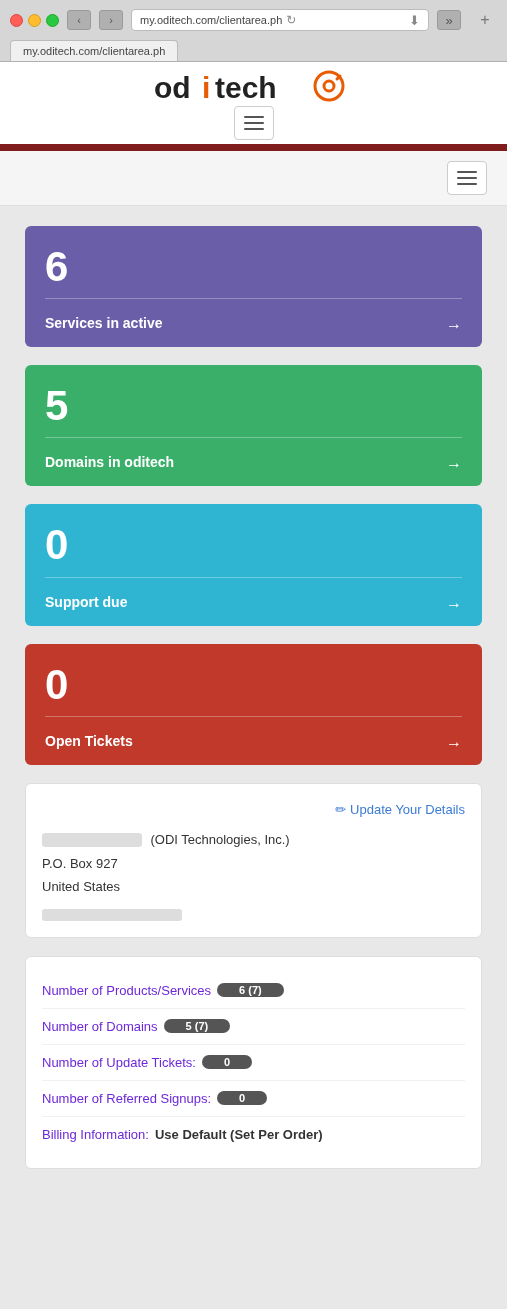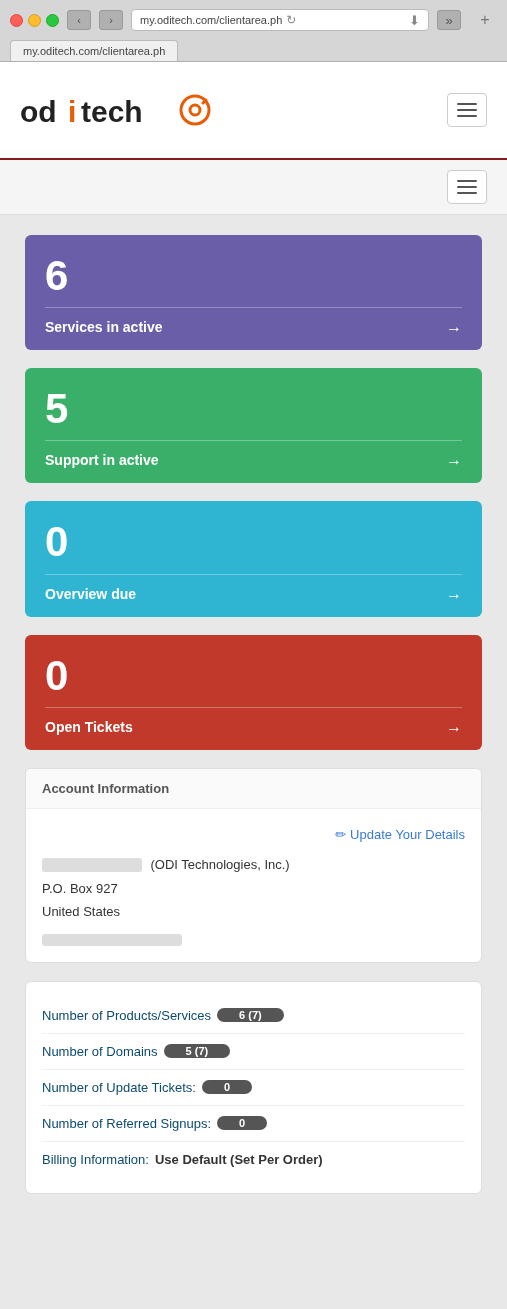--- a/index.html
+++ b/index.html
@@ -94,25 +94,26 @@
       justify-content: center;
       font-size: 16px;
       color: #777;
       margin-left: 4px;
       cursor: pointer;
     }
 
     
     .navbar {
       background: white;
-      padding: 28px 20px;
+      padding: 4px 20px;
       display: flex;
       align-items: center;
       justify-content: space-between;
-      border-bottom: 2px solid #7f1d1d;
+      border-bottom: 7px solid #7f1d1d;
+      flex-direction: column;
     }
     .logo {
       display: flex;
       align-items: center;
       gap: 0;
     }
     .hamburger-btn {
       background: white;
       border: 1px solid #ccc;
       border-radius: 4px;
@@ -178,24 +179,23 @@
     }
     .stat-card-number {
       font-size: 42px;
       font-weight: 700;
       color: white;
       line-height: 1.1;
       margin-bottom: 8px;
     }
     .stat-card-footer {
       display: flex;
-      align-items: center;
       justify-content: space-between;
       border-top: 1px solid rgba(255,255,255,0.3);
-      padding-top: 10px;
+      padding-top: 16px;
       margin-top: 4px;
     }
     .stat-card-label {
       font-size: 14px;
       font-weight: 600;
       color: white;
     }
     .stat-card-arrow {
       color: white;
       font-size: 16px;
@@ -283,21 +283,21 @@
       justify-content: center;
       background: #555;
       color: white;
       border-radius: 10px;
       font-size: 11px;
       padding: 1px 22px;
       font-weight: 600;
     }
     .badge-dark { background: #555; }
     .overview-item strong { font-weight: 700; }
-    .overview-label { color: #0c4a6e; }
+    .overview-label { color: #6d28d9; }
   </style>
 </head>
 <body>
 
 <div class="browser-chrome">
   <div class="browser-top">
     <div class="traffic-lights">
       <span class="tl tl-red"></span>
       <span class="tl tl-yellow"></span>
       <span class="tl tl-green"></span>
@@ -357,45 +357,42 @@
     <div class="stat-card-number">6</div>
     <div class="stat-card-footer">
       <span class="stat-card-label">Services in active</span>
       <span class="stat-card-arrow">→</span>
     </div>
   </div>
 
   <div class="stat-card card-green">
     <div class="stat-card-number">5</div>
     <div class="stat-card-footer">
-      <span class="stat-card-label">Support in active</span>
+      <span class="stat-card-label">Domains in oditech</span>
       <span class="stat-card-arrow">→</span>
     </div>
   </div>
 
   <div class="stat-card card-blue">
     <div class="stat-card-number">0</div>
     <div class="stat-card-footer">
-      <span class="stat-card-label">Overview due</span>
+      <span class="stat-card-label">Support due</span>
       <span class="stat-card-arrow">→</span>
     </div>
   </div>
 
   <div class="stat-card card-red">
     <div class="stat-card-number">0</div>
     <div class="stat-card-footer">
       <span class="stat-card-label">Open Tickets</span>
       <span class="stat-card-arrow">→</span>
     </div>
   </div>
 
   <div class="info-card">
-    <div class="info-card-header">
-      <span>Account Information</span>
-    </div>
     <div class="info-card-body">
       <div class="update-link">
         <a href="#">
           <span>✏</span>
           <span>Update Your Details</span>
         </a>
       </div>
       <div style="margin-bottom:4px;">
         <span class="account-name-blurred"></span>
         <span class="account-name-text">(ODI Technologies, Inc.)</span>

